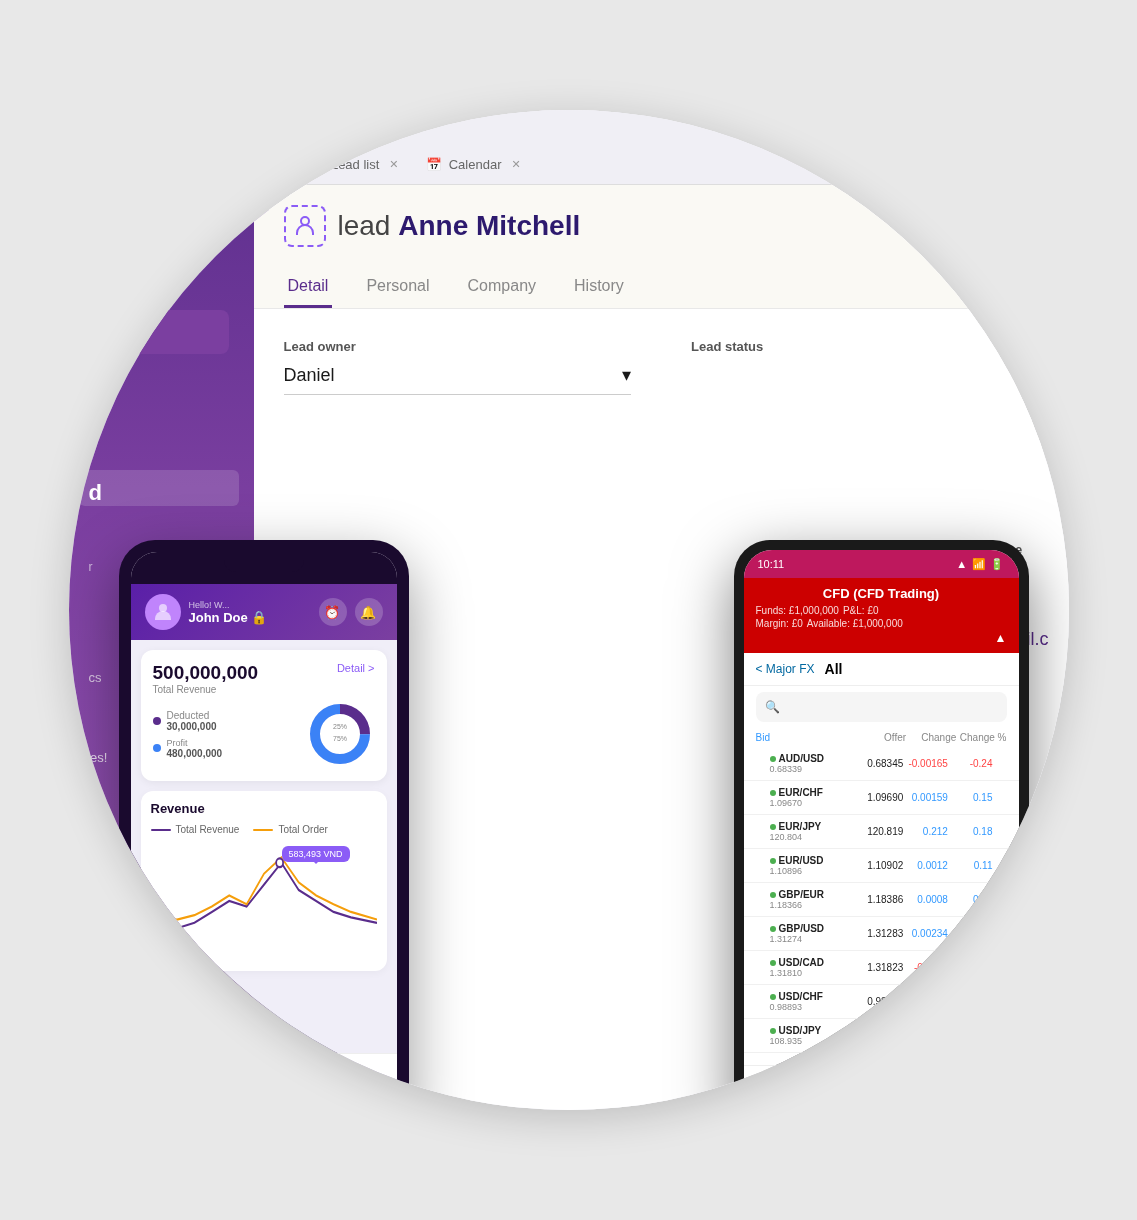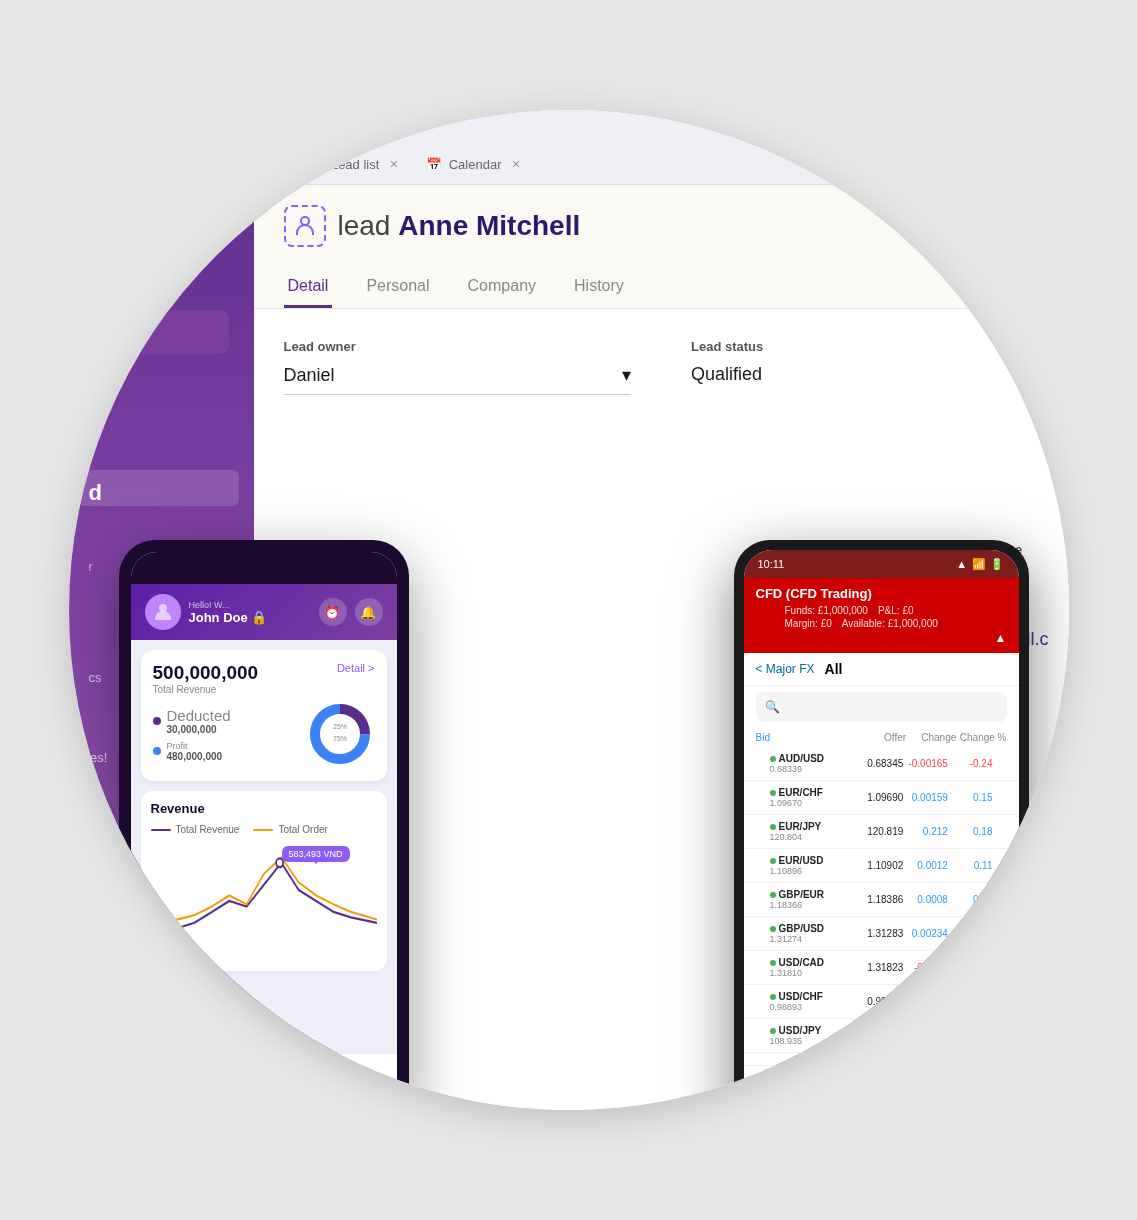--- a/index.html
+++ b/index.html
@@ -517,48 +517,48 @@
     .phone-screen-right {
       width: 100%;
       height: 100%;
       background: white;
       border-radius: 28px;
       overflow: hidden;
       position: relative;
     }
 
     .trading-status-bar {
-      background: #7f1d1d;
+      background: #be185d;
       height: 28px;
       display: flex;
       align-items: center;
       justify-content: space-between;
       padding: 0 14px;
       color: white;
       font-size: 11px;
     }
 
     .trading-header {
       background: #cc0000;
       padding: 8px 12px;
       color: white;
     }
 
     .trading-title {
       font-size: 13px;
       font-weight: 600;
       margin-bottom: 4px;
+      text-align: center;
     }
 
     .trading-subtitle {
       font-size: 10px;
       color: rgba(255,255,255,0.85);
       display: flex;
-      gap: 10px;
-      margin-left: 29px;
+      gap: 4px;
     }
 
     .trading-nav {
       background: white;
       display: flex;
       align-items: center;
       padding: 8px 12px;
       border-bottom: 1px solid #eee;
     }
 
@@ -803,21 +803,20 @@
         <div class="form-row">
           <div class="form-field">
             <div class="field-label">Lead owner</div>
             <div class="field-value">
               <span>Daniel</span>
               <span>▾</span>
             </div>
           </div>
           <div class="form-field">
             <div class="field-label">Lead status</div>
-            <div class="field-value-text">Qualified</div>
           </div>
         </div>
       </div>
 
       <div class="right-partial">
         <div class="partial-field">
           <div class="partial-label">st contact phone</div>
           <div class="partial-value link">2025551234</div>
         </div>
         <div class="partial-field">
@@ -870,21 +869,21 @@
               <div style="font-size:10px; color:#888;">Total Revenue</div>
             </div>
             <div style="font-size:11px; color:#8b5cf6; cursor:pointer;">Detail &gt;</div>
           </div>
 
           <div class="stats-row">
             <div class="stats-legend">
               <div class="legend-item">
                 <div class="legend-dot" style="background:#5a2d8c;"></div>
                 <div>
-                  <div style="color:#888; font-size:15px;">Deducted</div>
+                  <div style="color:#888; font-size:10px;">Deducted</div>
                   <div style="font-weight:600; font-size:10px;">30,000,000</div>
                 </div>
               </div>
               <div class="legend-item">
                 <div class="legend-dot" style="background:#3b82f6;"></div>
                 <div>
                   <div style="color:#888; font-size:9px;">Profit</div>
                   <div style="font-weight:600; font-size:10px;">480,000,000</div>
                 </div>
               </div>

